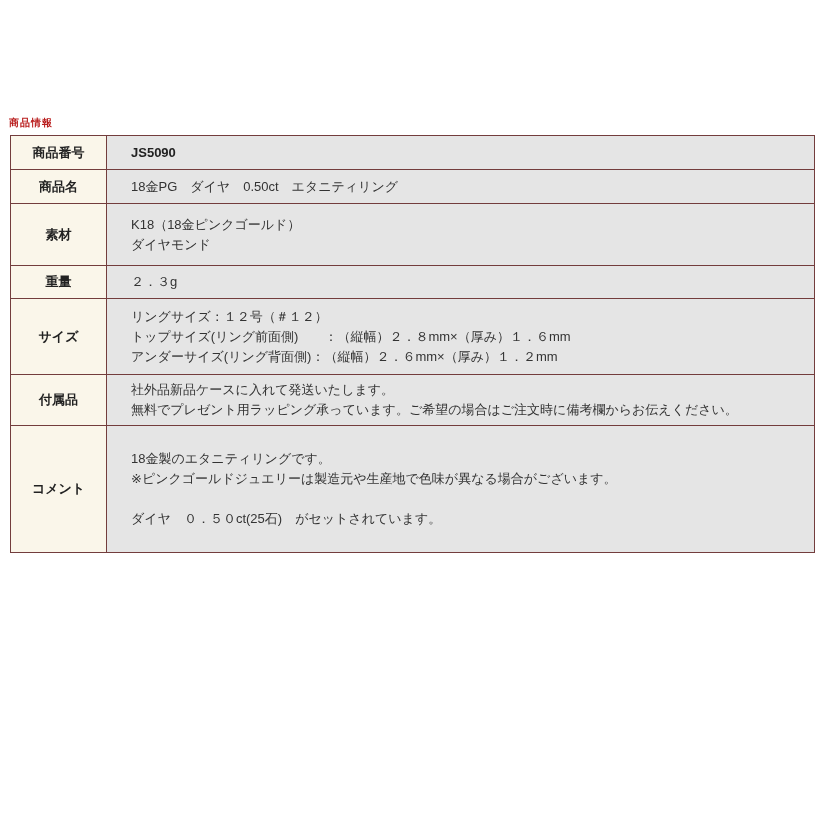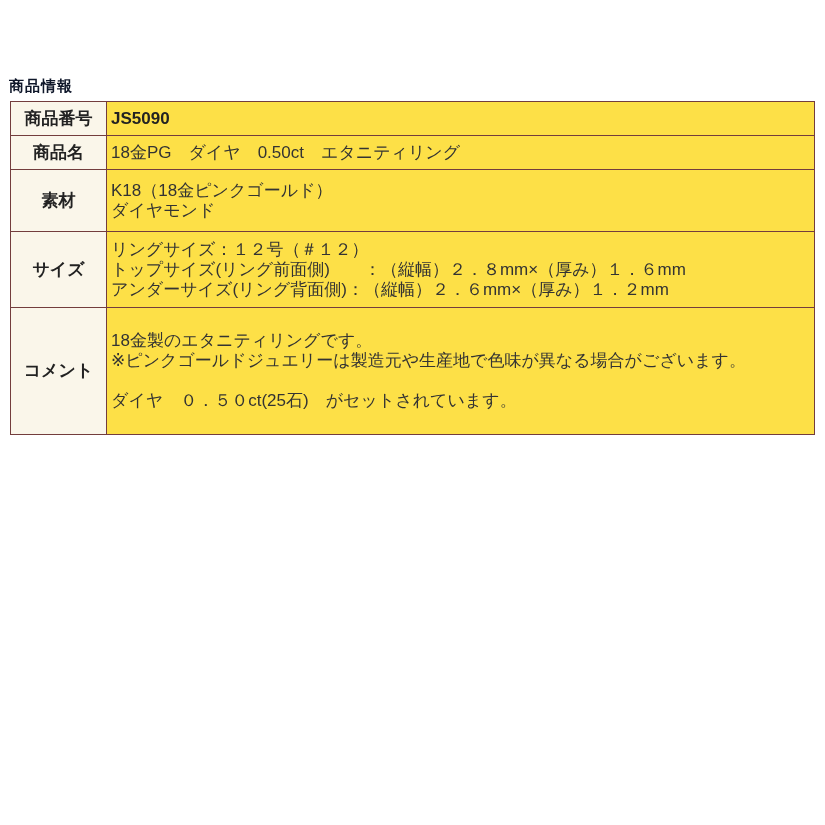--- a/index.html
+++ b/index.html
@@ -8,50 +8,50 @@
     background: #ffffff;
   }
   body {
     width: 825px;
     height: 825px;
     overflow: hidden;
     font-family: "Liberation Sans", "DejaVu Sans", sans-serif;
     color: #333333;
   }
   .page-title {
-    margin: 77px 0 5px 9px;
-    font-size: 15px;
+    margin: 116px 0 5px 9px;
+    font-size: 10px;
     font-weight: bold;
-    color: #0f172a;
+    color: #b91c1c;
     letter-spacing: 1px;
   }
   table.info-table {
     border-collapse: collapse;
     table-layout: fixed;
     width: 805px;
     margin-left: 10px;
   }
   table.info-table td {
     border: 1px solid #733d3d;
-    font-size: 17px;
+    font-size: 13px;
     line-height: 20px;
     vertical-align: middle;
     overflow: hidden;
   }
   td.label-cell {
     background: #faf6ea;
     width: 89px;
     text-align: center;
     font-weight: bold;
     padding: 2px 3px;
     color: #222222;
   }
   td.value-cell {
-    background: #fde047;
-    padding: 3px 4px;
+    background: #e5e5e5;
+    padding: 3px 24px;
     white-space: pre-line;
   }
   
   tr.r0 td { height: 27px; }
   tr.r1 td { height: 27px; }
   tr.r2 td { height: 55px; }
   tr.r3 td { height: 26px; }
   tr.r4 td { height: 69px; margin-top: 25px; }
   tr.r5 td { height: 44px; }
   tr.r6 td { height: 48px; }
@@ -74,25 +74,34 @@
     </tr>
     <tr class="r1">
       <td class="label-cell">商品名</td>
       <td class="value-cell">18金PG　ダイヤ　0.50ct　エタニティリング</td>
     </tr>
     <tr class="r2">
       <td class="label-cell">素材</td>
       <td class="value-cell">K18（18金ピンクゴールド）
 ダイヤモンド</td>
     </tr>
+    <tr class="r3">
+      <td class="label-cell">重量</td>
+      <td class="value-cell">２．３g</td>
+    </tr>
     <tr class="r4">
       <td class="label-cell">サイズ</td>
       <td class="value-cell">リングサイズ：１２号（＃１２）
 トップサイズ(リング前面側)　　：（縦幅）２．８mm×（厚み）１．６mm
 アンダーサイズ(リング背面側)：（縦幅）２．６mm×（厚み）１．２mm</td>
+    </tr>
+    <tr class="r5">
+      <td class="label-cell">付属品</td>
+      <td class="value-cell">社外品新品ケースに入れて発送いたします。
+無料でプレゼント用ラッピング承っています。ご希望の場合はご注文時に備考欄からお伝えください。</td>
     </tr>
     <tr class="r7">
       <td class="label-cell">コメント</td>
       <td class="value-cell">18金製のエタニティリングです。
 ※ピンクゴールドジュエリーは製造元や生産地で色味が異なる場合がございます。
 
 ダイヤ　０．５０ct(25石)　がセットされています。</td>
     </tr>
   </tbody>
 </table>

